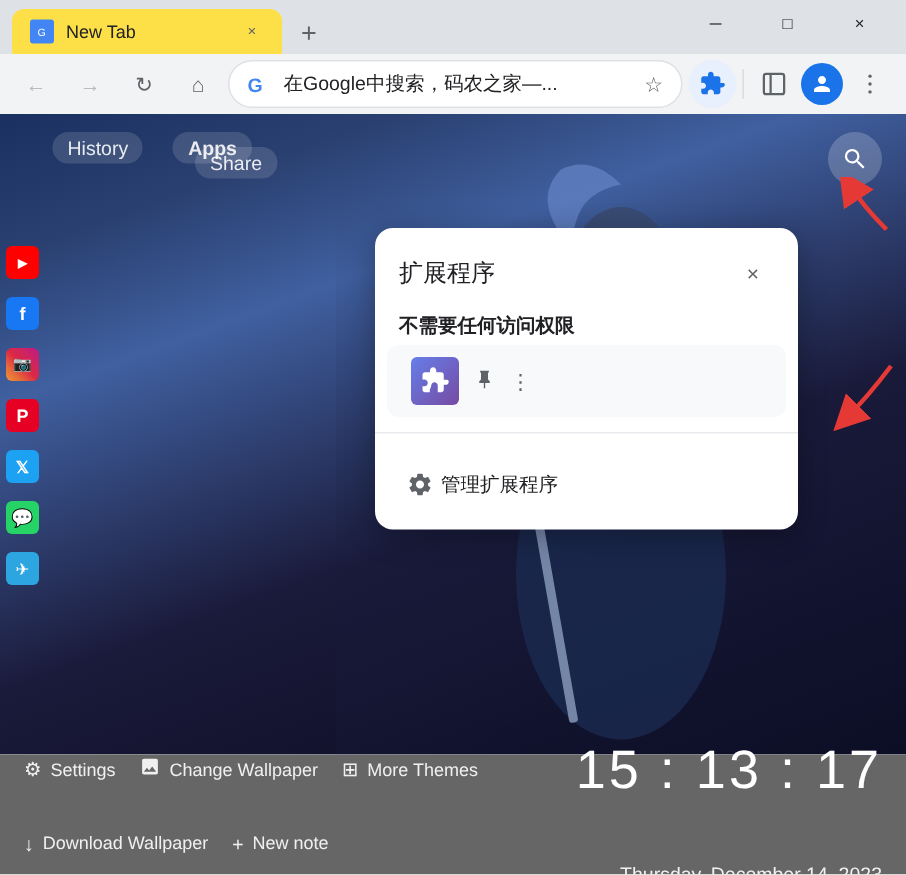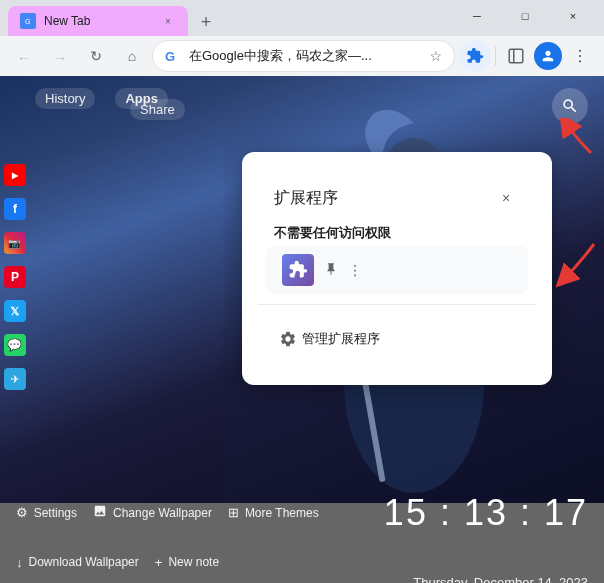--- a/index.html
+++ b/index.html
@@ -44,21 +44,21 @@
     .title-bar {
       height: 36px;
       background: #dee1e6;
       display: flex;
       align-items: flex-end;
       padding: 0 8px;
       gap: 4px;
     }
     .tab {
       height: 30px;
-      background: #f0abfc;
+      background: #fde047;
       border-radius: 8px 8px 0 0;
       display: flex;
       align-items: center;
       padding: 0 12px;
       gap: 8px;
       font-size: 12px;
       color: #202124;
       min-width: 180px;
       max-width: 240px;
     }
@@ -262,27 +262,27 @@
       font-size: 13px;
       text-align: right;
       opacity: 0.9;
       margin-top: 40px;
     }
 
     
     .extension-popup {
       position: absolute;
       top: 76px;
-      right: 52px;
-      width: 310px;
+      right: 72px;
+      width: 282px;
       background: white;
       border-radius: 12px;
       box-shadow: 0 4px 20px rgba(0,0,0,0.3);
       z-index: 100;
-      padding: 16px;
+      padding: 0;
       overflow: hidden;
     }
     .popup-header {
       display: flex;
       justify-content: space-between;
       align-items: center;
       padding: 16px 16px 8px 16px;
     }
     .popup-title {
       font-size: 16px;

